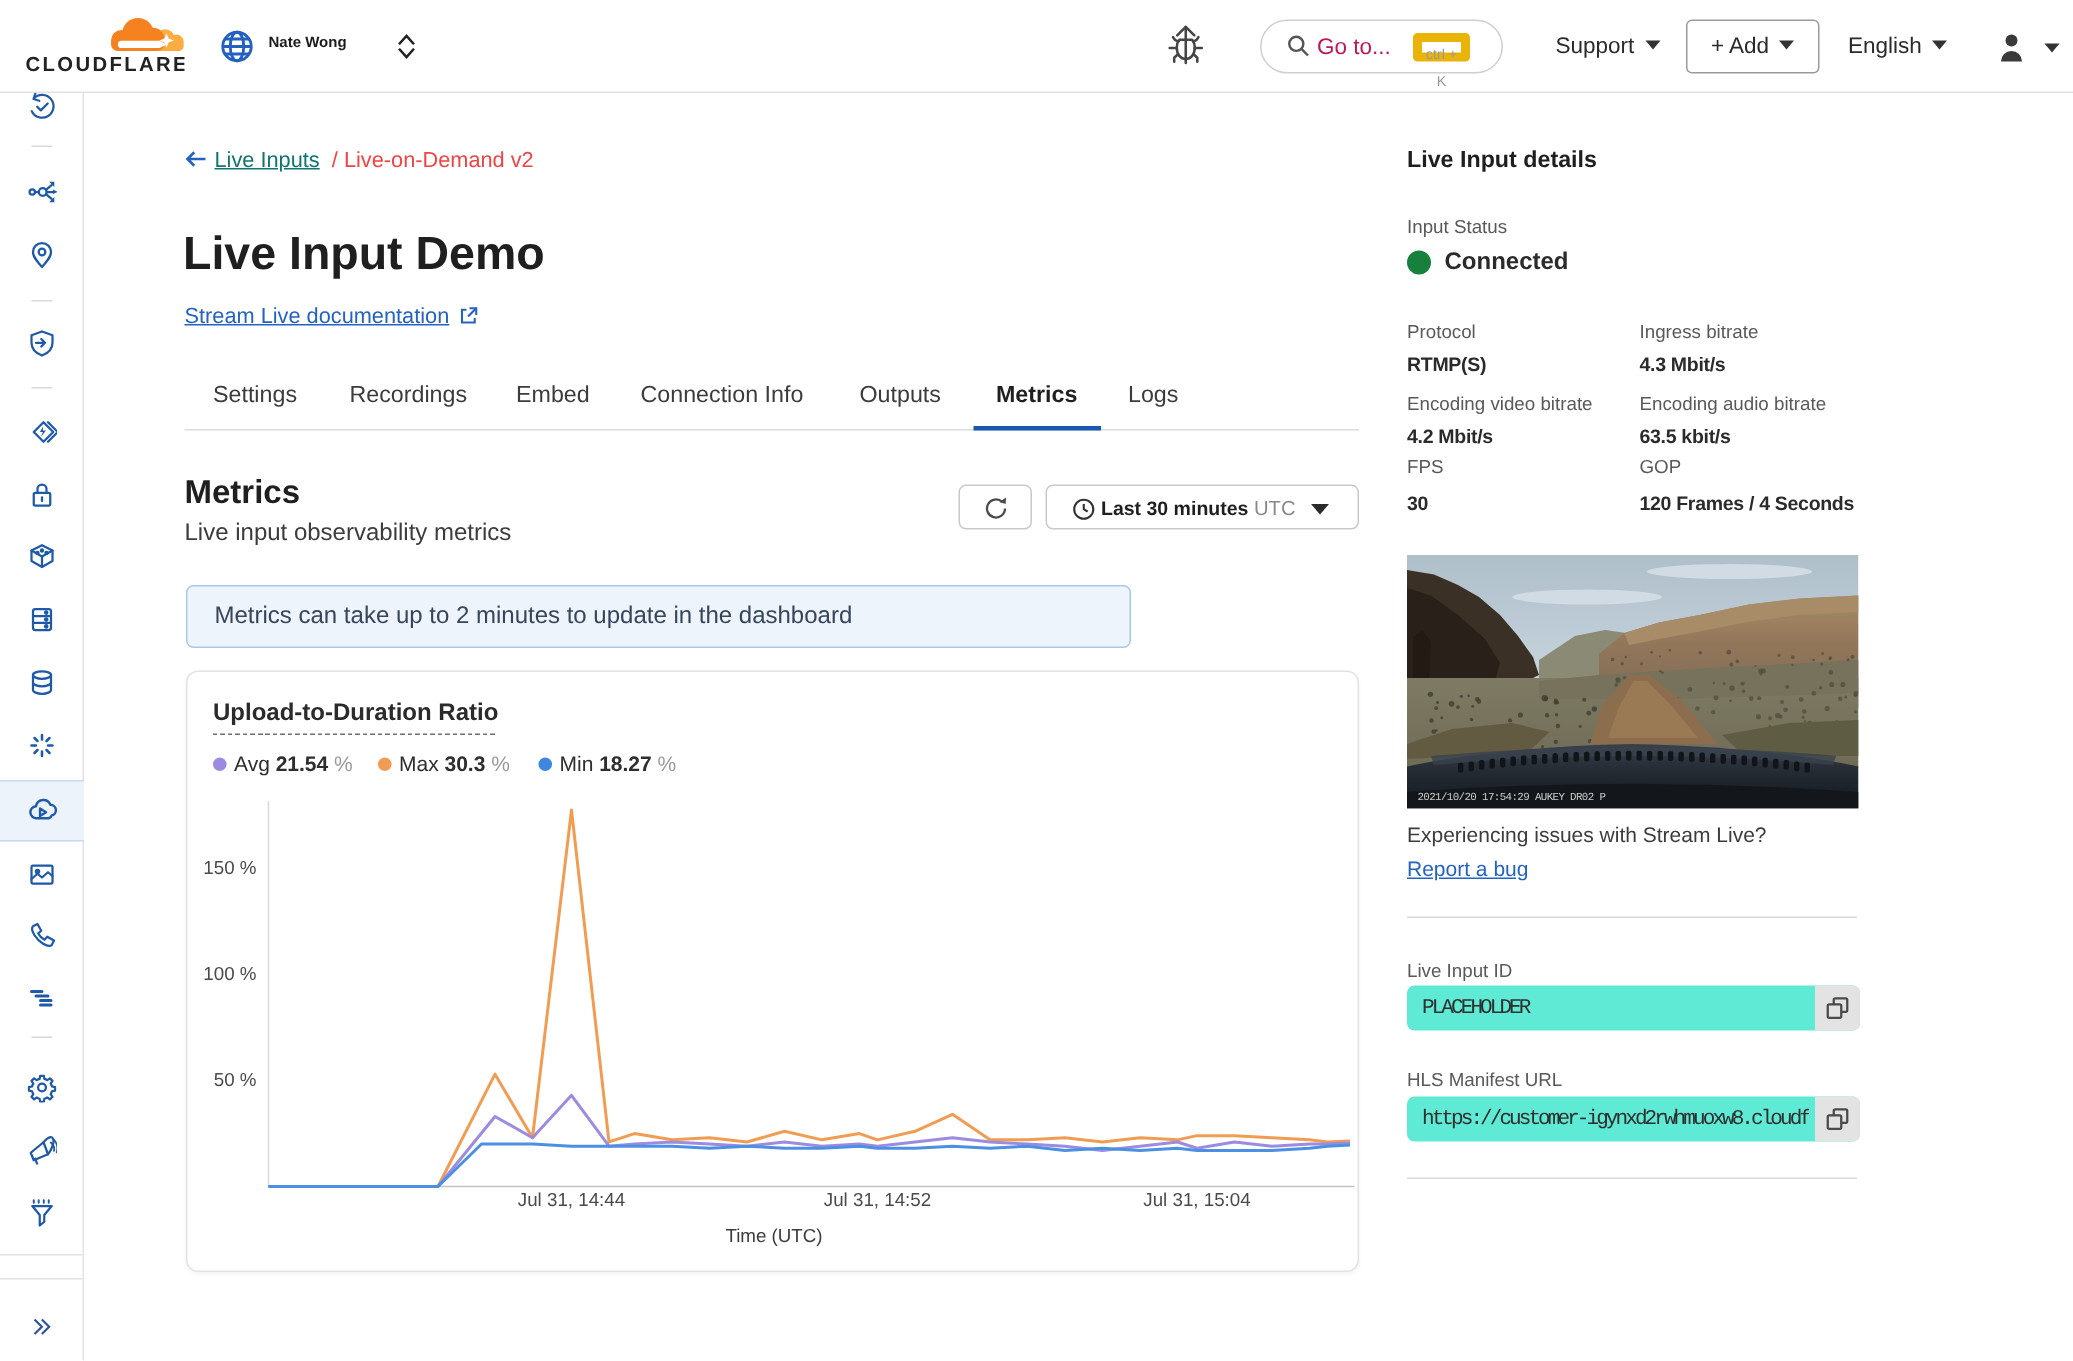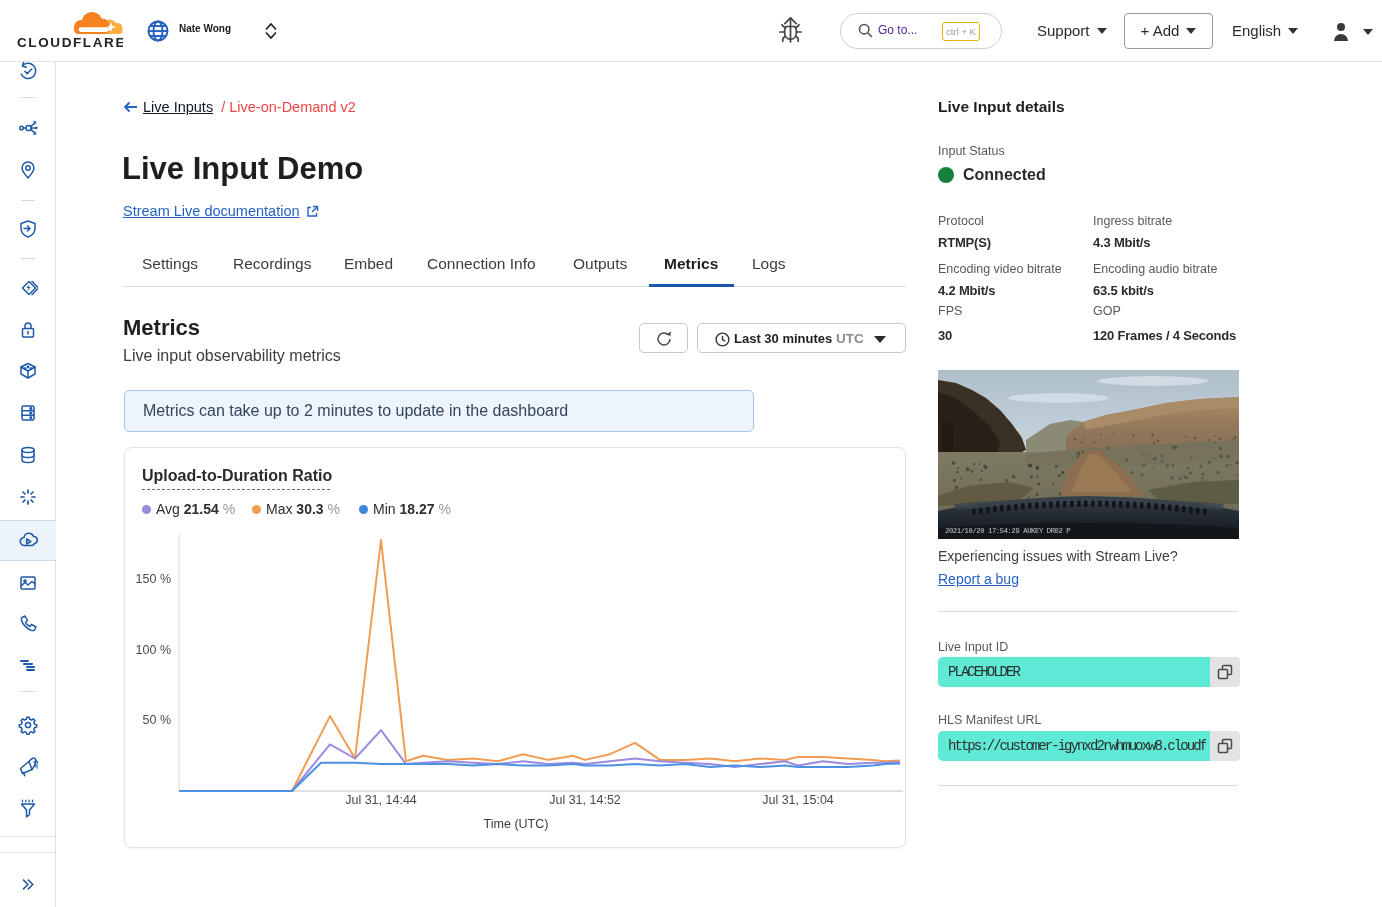--- a/index.html
+++ b/index.html
@@ -6,37 +6,37 @@
 html,body { width:1382px; height:907px; background:#fff; font-family:"Liberation Sans", sans-serif; overflow:hidden; position:relative; }
 
 #header { position:absolute; left:0; top:0; width:1382px; height:62px; background:#fff; border-bottom:1px solid #e2e2e2; z-index:5; }
 #logo { position:absolute; left:17px; top:9px; width:106px; height:40px; }
 #acct-globe { position:absolute; left:147px; top:20px; }
 #acct-name { position:absolute; left:179px; top:23px; font-size:10px; font-weight:bold; color:#1b1b1b; }
 #acct-chev { position:absolute; left:264px; top:21px; }
 #bug-icon { position:absolute; left:778px; top:15px; }
 #searchbox { position:absolute; left:840px; top:13px; width:162px; height:36px; border:1px solid #cfcfcf; border-radius:18px; }
 #searchbox .mag { position:absolute; left:17px; top:9px; }
-#searchbox .goto { position:absolute; left:37px; top:9px; font-size:12px; color:#4c1d95; }
-#searchbox .kbd { position:absolute; left:101px; top:8px; width:38px; height:19px; border:1px solid #eab308; border-radius:3px; font-size:9.5px; color:#9a9a9a; text-align:center; line-height:18px; }
+#searchbox .goto { position:absolute; left:37px; top:9px; font-size:15px; color:#be185d; }
+#searchbox .kbd { position:absolute; left:101px; top:8px; width:38px; height:19px; border:6px solid #eab308; border-radius:3px; font-size:9.5px; color:#9a9a9a; text-align:center; line-height:18px; }
 .navitem { position:absolute; top:22px; font-size:15px; color:#2a2a2a; }
 .caret { display:inline-block; width:0; height:0; border-left:5px solid transparent; border-right:5px solid transparent; border-top:6px solid #333; vertical-align:middle; margin-left:7px; margin-bottom:2px; }
 .acaret { position:absolute; width:0; height:0; border-left:6px solid transparent; border-right:6px solid transparent; border-top:7px solid #2a2a2a; }
 #addbtn { position:absolute; left:1124px; top:13px; width:89px; height:36px; border:1px solid #9a9a9a; border-radius:4px; font-size:15px; color:#2a2a2a; text-align:center; line-height:34px; }
 #persona { position:absolute; left:1332px; top:22px; }
 
 #sidebar { position:absolute; left:0; top:62px; width:56px; height:845px; background:#fff; border-right:1px solid #e2e2e2; }
 .sicon { position:absolute; left:18px; width:20px; height:20px; }
 .sdiv { position:absolute; left:21px; width:14px; height:0; border-top:1px solid #d9d9d9; }
 #active-row { position:absolute; left:0; top:458px; width:56px; height:41px; background:#edf3fb; border-top:1px solid #c9d9ee; border-bottom:1px solid #c9d9ee; }
 #sb-icons { position:absolute; left:0; top:0; width:56px; height:845px; }
 #sb-bottom { position:absolute; left:0; top:774px; width:55px; height:71px; border-top:1px solid #e2e2e2; }
 
 #crumb { position:absolute; left:123px; top:99px; font-size:14.5px; color:#4a4a4a; }
-#crumb a { color:#0f172a; text-decoration:underline; }
+#crumb a { color:#0f766e; text-decoration:underline; }
 h1#title { position:absolute; left:122px; top:151px; font-size:31px; font-weight:bold; color:#1f1f1f; }
 #doclink { position:absolute; left:123px; top:203px; font-size:14.5px; color:#2563c2; text-decoration:underline; }
 #doclink svg { margin-left:6px; vertical-align:-2px; }
 
 #tabs { position:absolute; left:123px; top:250px; width:783px; height:37px; border-bottom:1px solid #dcdcdc; }
 .tab { position:absolute; top:5px; font-size:15.5px; color:#3c3c3c; }
 .tab.active { font-weight:bold; color:#1f1f1f; }
 #tab-underline { position:absolute; left:526px; top:34px; width:85px; height:3px; background:#1b57ad; }
 
 #m-h2 { position:absolute; left:123px; top:315px; font-size:22px; font-weight:bold; color:#1f1f1f; }
@@ -255,21 +255,21 @@
     <path d="M15 9 a6 6 0 1 1 -1.8-4.3"></path>
     <path d="M15.8 1.6 l-0.4 4.4 -4.2-1.4z" fill="#4a4a4a" stroke="none"></path>
   </svg>
 </div>
 <div id="rangebtn">
   <svg style="position:absolute;left:17px;top:8px" width="15" height="15" viewBox="0 0 16 16" fill="none" stroke="#333" stroke-width="1.5">
     <circle cx="8" cy="8" r="6.8"></circle>
       <path d="M8 4.2 V8 l2.8 1.7"></path>
   </svg>
   <span style="position:absolute;left:36px;top:7px;font-weight:bold;font-size:13px;">Last 30 minutes</span>
-  <span style="position:absolute;left:138px;top:7px;color:#8a8a8a;font-size:13.5px;font-weight:bold;">UTC</span>
+  <span style="position:absolute;left:138px;top:7px;color:#8a8a8a;font-size:13.5px;">UTC</span>
   <span class="acaret" style="left:176px;top:12px;"></span>
 </div>
 
 <div id="banner">
     <span>Metrics can take up to 2 minutes to update in the dashboard</span>
   </div>
 
 <div id="card">
   <div id="c-title">Upload-to-Duration Ratio</div>
   <span class="leg" style="left:17px;"><span class="dot" style="background:#9c8be0;"></span>Avg <b>21.54</b> <span class="pct">%</span></span>

